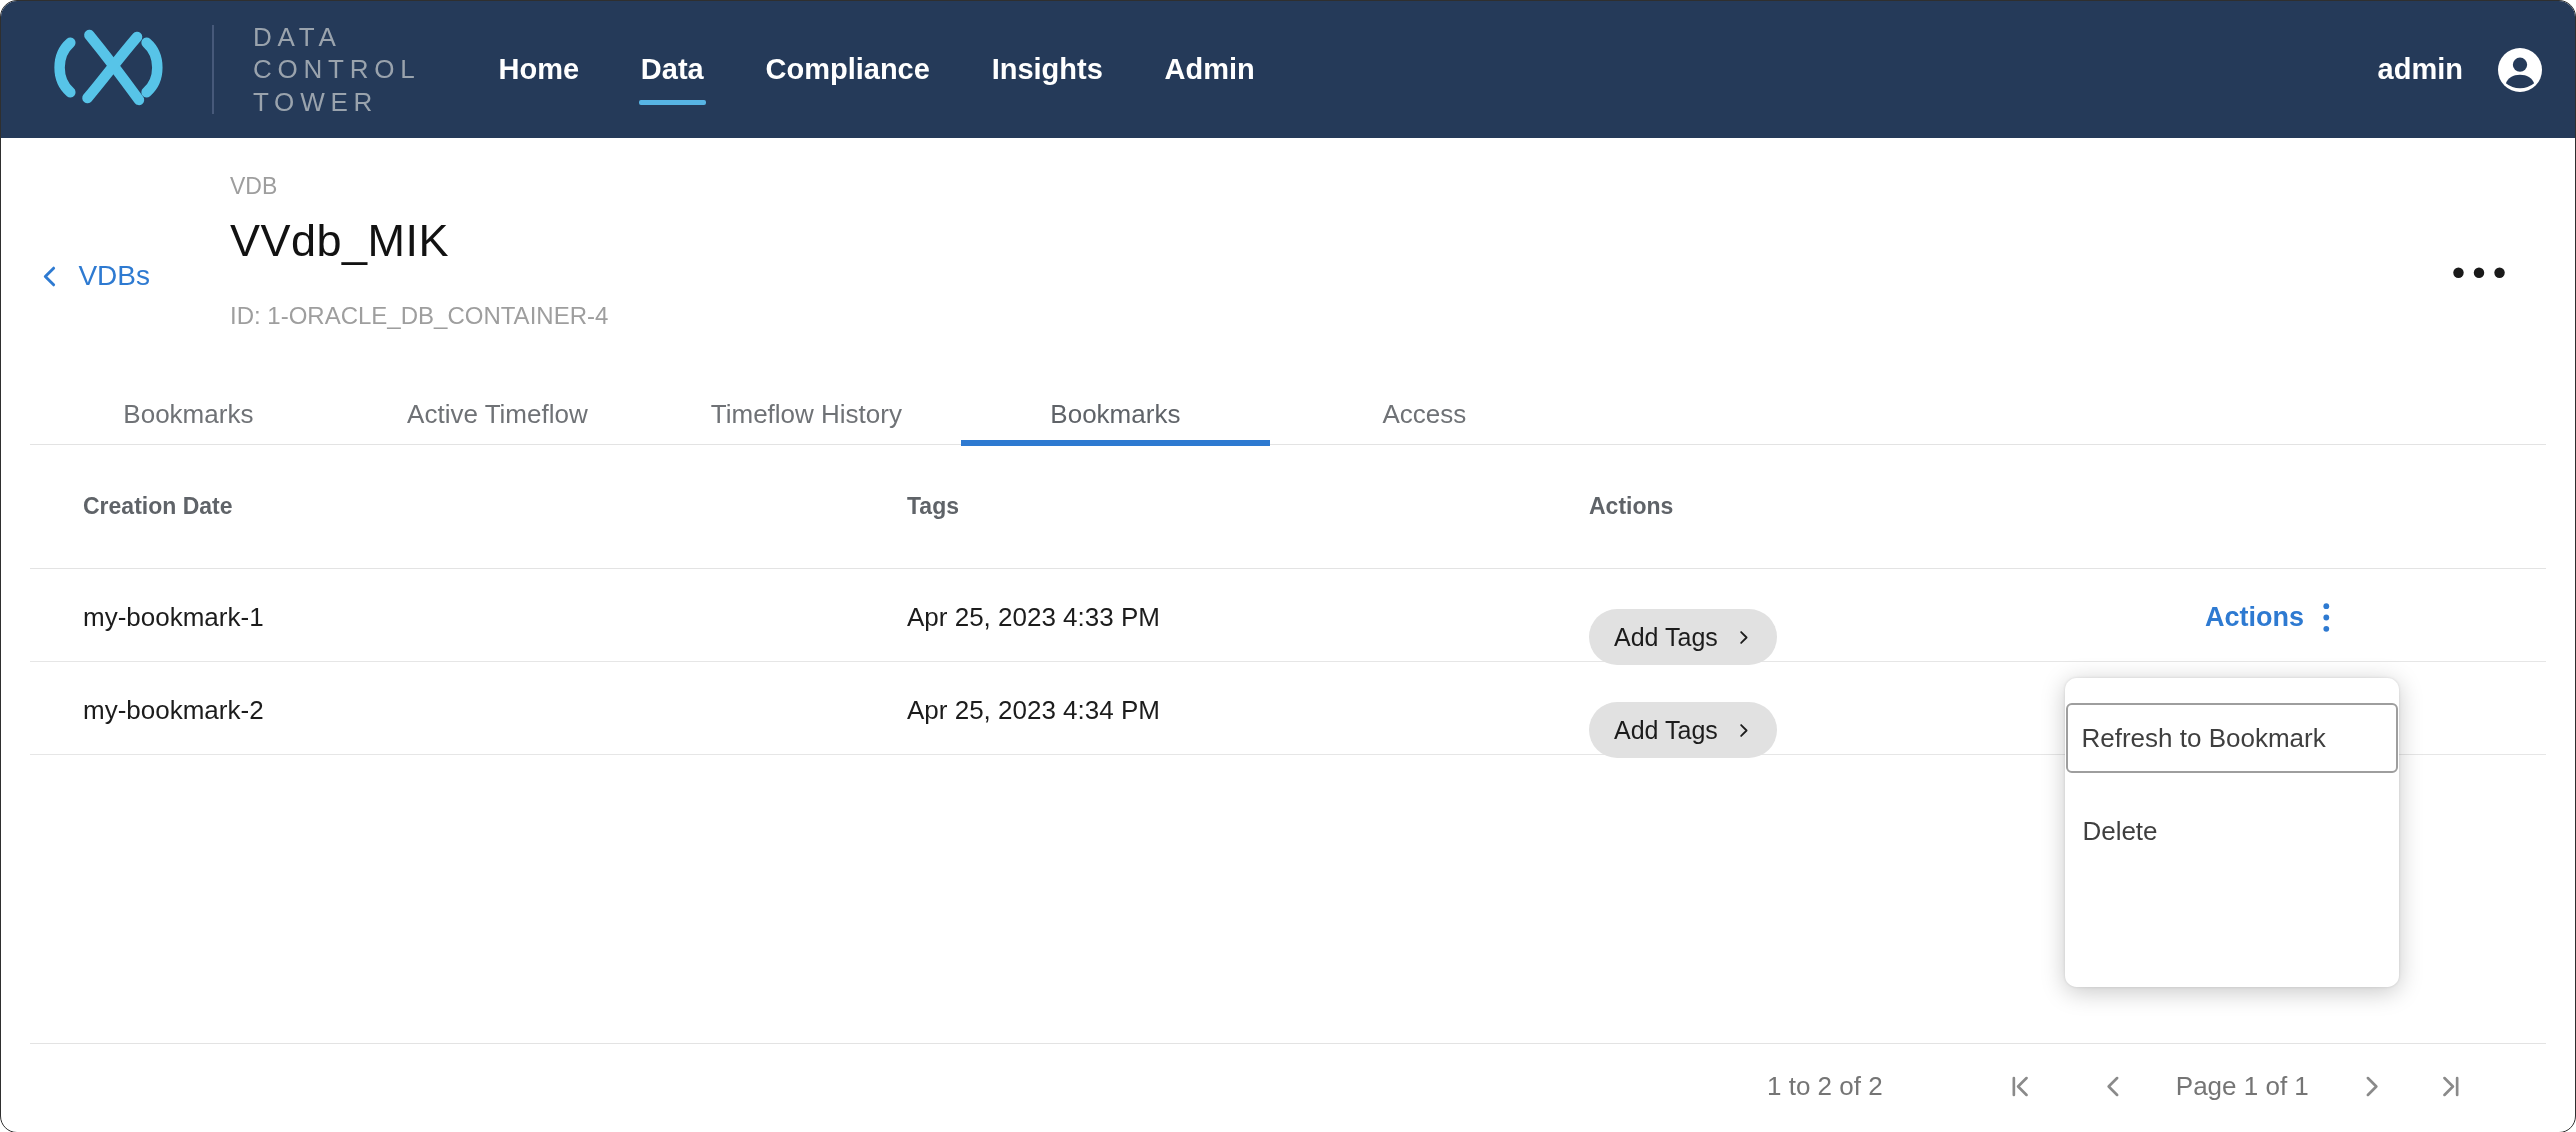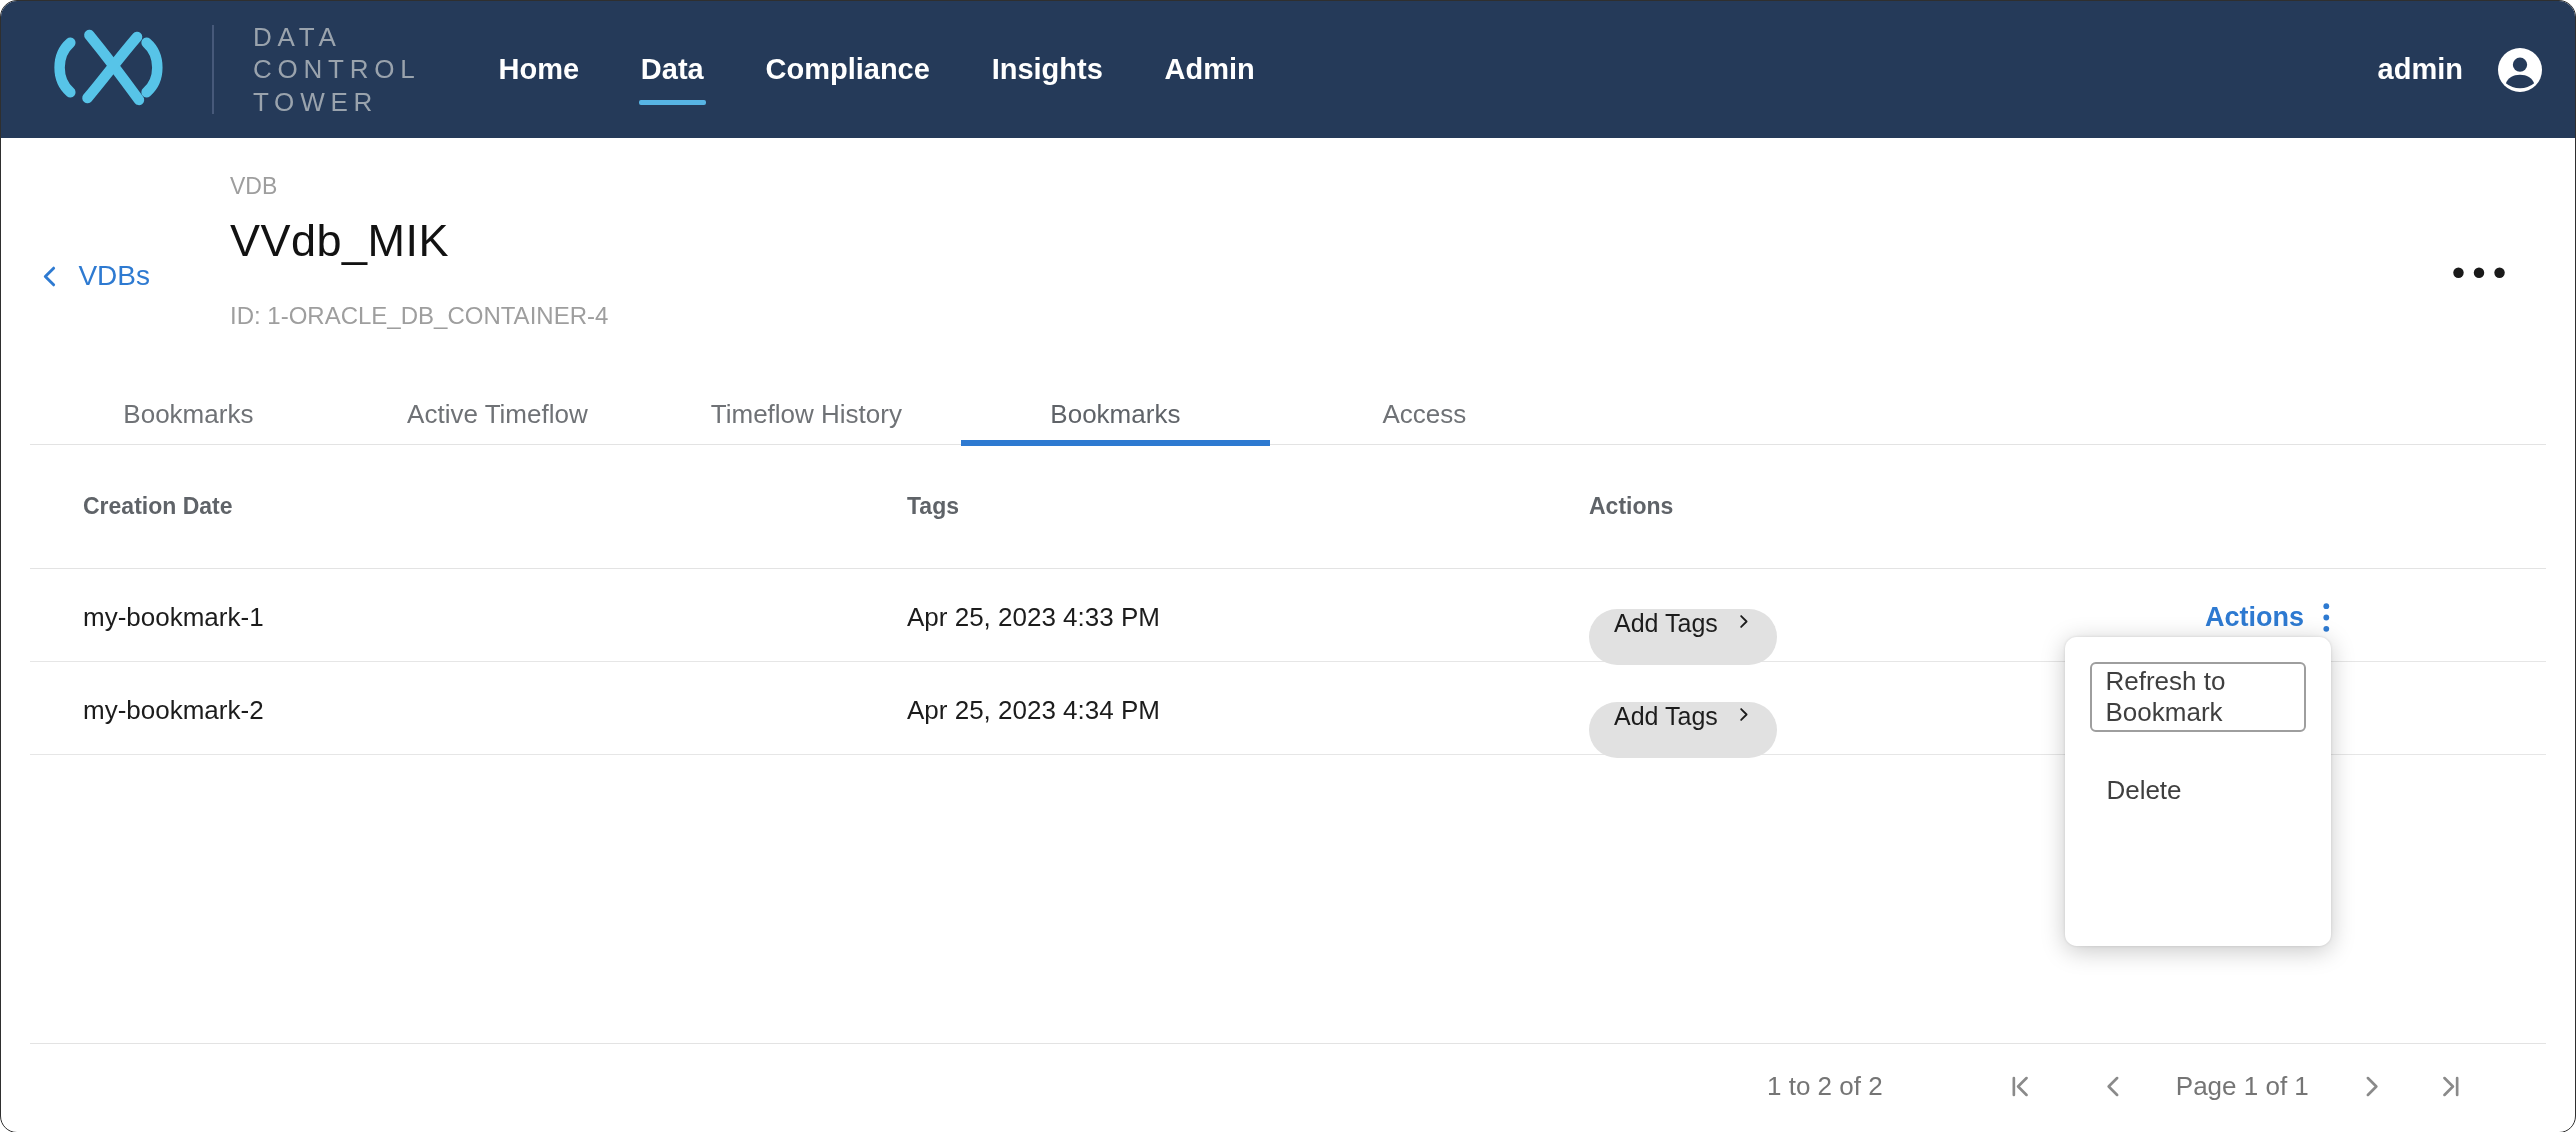--- a/index.html
+++ b/index.html
@@ -42,40 +42,40 @@
         color:#6f7276; font-size:26px; cursor:pointer; }
   .tab.active{ color:#5f6368; }
   .tab.active::after{ content:""; position:absolute; left:0; right:0; bottom:-1.9px; height:5.8px; background:#2e7ad1; }
 
   
   .table{ margin:0 29px; }
   .t-row{ display:grid; grid-template-columns:824px 682px 585px 1fr; align-items:center; padding-left:53px; }
   .t-head{ height:124px; border-bottom:1.9px solid #e3e3e3; }
   .t-head .t-cell{ color:#5f6368; font-size:23px; font-weight:700; }
   .t-data{ height:93px; border-bottom:1.9px solid #e6e6e6; font-size:26px; color:#1c1c1c; }
-  .pill{ display:inline-flex; align-items:flex-start; gap:17.4px; height:56px; padding:0 25px;
+  .pill{ display:inline-flex; align-items:center; gap:17.4px; height:56px; padding:0 25px;
          background:#e1e1e1; border-radius:28px; font-size:25px; color:#1c1c1c; cursor:pointer; width:max-content;margin-top:40px; }
   .actions-cell{ padding-left:31px; display:flex; align-items:center; gap:17.4px; }
   .actions-link{ color:#2e7ad1; font-size:27px; font-weight:700; cursor:pointer; }
 
   .spacer{ height:288px; }
 
   
   .footer{ margin:0 29px; border-top:1.9px solid #e3e3e3; height:85px; display:flex; align-items:center;
            justify-content:flex-end; color:#757575; font-size:26px; padding-right:75px; }
   .range-text{ margin-right:118px; }
   .pg-btn{ display:flex; align-items:center; justify-content:center; padding:5.8px; cursor:pointer; }
   .pg-gap-a{ margin-right:52px; } .pg-gap-b{ margin-right:42px; } .pg-gap-c{ margin-right:39px; }
   .page-text{ margin-right:42px; }
 
   
   .menu{
-    position:absolute; left:2064px; top:636px; width:266px; height:309px; background:#fff;
+    position:absolute; left:2064px; top:677px; width:334px; height:309px; background:#fff;
     border-radius:11.6px; box-shadow:0 4.8px 25px rgba(0,0,0,.22), 0 0 2.9px rgba(0,0,0,.12);
-    padding:25px 25px 26px; z-index:10;
+    padding:25px 1px 26px; z-index:10;
   }
   .menu-item{ height:70px; display:flex; align-items:center; padding-left:16.4px;
               font-size:26px; color:#3f3f3f; margin-bottom:23px; cursor:pointer; border-radius:5.8px; }
   .menu-item:last-child{ margin-bottom:0; }
   .menu-item.focused{ border:2.9px solid #9e9e9e; padding-left:13.5px; }
 </style>
 </head>
 <body>
 
 <div class="window">

